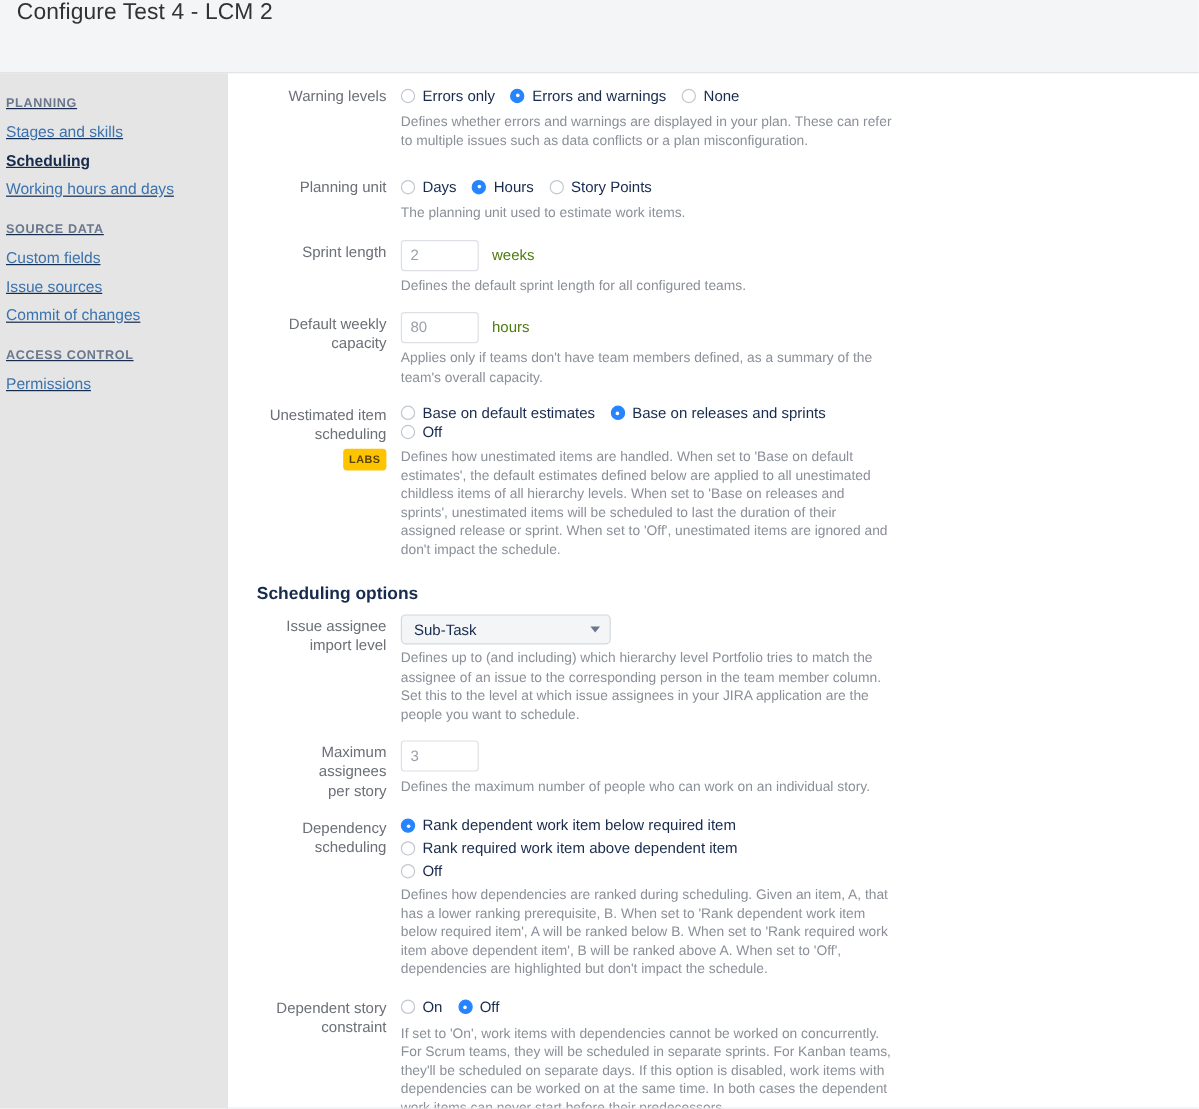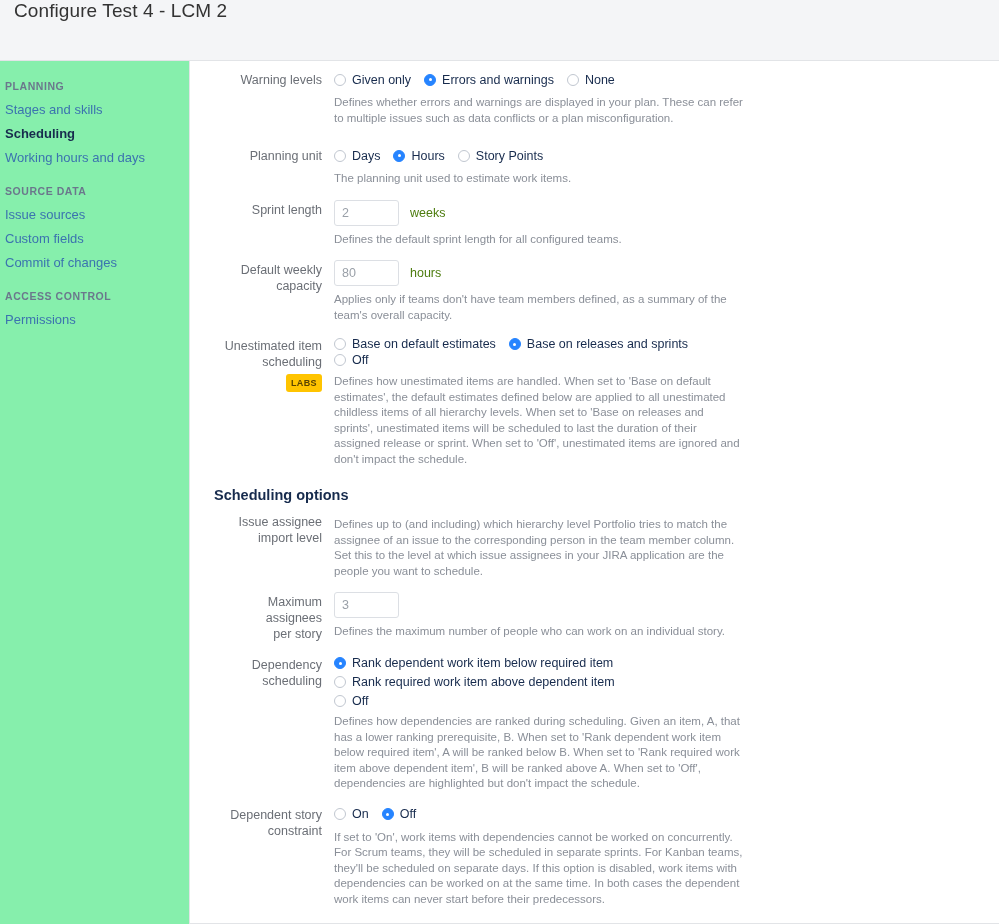--- a/index.html
+++ b/index.html
@@ -29,21 +29,22 @@
 
   
   .body-wrap { display: flex; height: 863px; }
 
   
   .sidebar {
     width: 190px;
     flex: 0 0 190px;
     border-right: 1px solid #e2e4e7;
     padding: 13px 0 0 0;
-    background: #86efac;
+    background: #e5e5e5;
+    text-decoration: underline;
   }
   .nav-group { margin-bottom: 9px; }
   .nav-heading {
     font-size: 10.5px;
     font-weight: bold;
     color: #6b778c;
     letter-spacing: 0.55px;
     padding: 6px 0 6px 5px;
   }
   .nav-item {
@@ -229,43 +230,43 @@
 
     <div class="nav-group">
       <div class="nav-heading">PLANNING</div>
       <a class="nav-item">Stages and skills</a>
       <a class="nav-item active">Scheduling</a>
       <a class="nav-item">Working hours and days</a>
     </div>
 
     <div class="nav-group">
       <div class="nav-heading">SOURCE DATA</div>
+      <a class="nav-item">Custom fields</a>
       <a class="nav-item">Issue sources</a>
-      <a class="nav-item">Custom fields</a>
       <a class="nav-item">Commit of changes</a>
     </div>
 
     <div class="nav-group">
       <div class="nav-heading">ACCESS CONTROL</div>
       <a class="nav-item">Permissions</a>
     </div>
 
   </div>
 
   <div class="content">
 
     <div class="section">
 
       <div class="field">
         <div class="field-label">Warning levels</div>
         <div class="field-body">
           <div class="radio-row">
             <div class="radio-opt">
               <span class="radio-dot"></span>
-              <span class="radio-label">Given only</span>
+              <span class="radio-label">Errors only</span>
             </div>
             <div class="radio-opt checked">
               <span class="radio-dot"></span>
               <span class="radio-label">Errors and warnings</span>
             </div>
             <div class="radio-opt">
               <span class="radio-dot"></span>
               <span class="radio-label">None</span>
             </div>
           </div>
@@ -350,20 +351,24 @@
 
     <div class="section">
       <div class="section-title">Scheduling options</div>
 
       <div class="field">
         <div class="field-label">
           <span class="lbl-line">Issue assignee</span>
           <span class="lbl-line">import level</span>
         </div>
         <div class="field-body">
+          <div class="select-box">
+            <span class="select-value">Sub-Task</span>
+            <span class="select-arrow"></span>
+          </div>
           <div class="help">Defines up to (and including) which hierarchy level Portfolio tries to match the assignee of an issue to the corresponding person in the team member column. Set this to the level at which issue assignees in your JIRA application are the people you want to schedule.</div>
         </div>
       </div>
 
       <div class="field">
         <div class="field-label">
           <span class="lbl-line">Maximum assignees</span>
           <span class="lbl-line">per story</span>
         </div>
         <div class="field-body">

